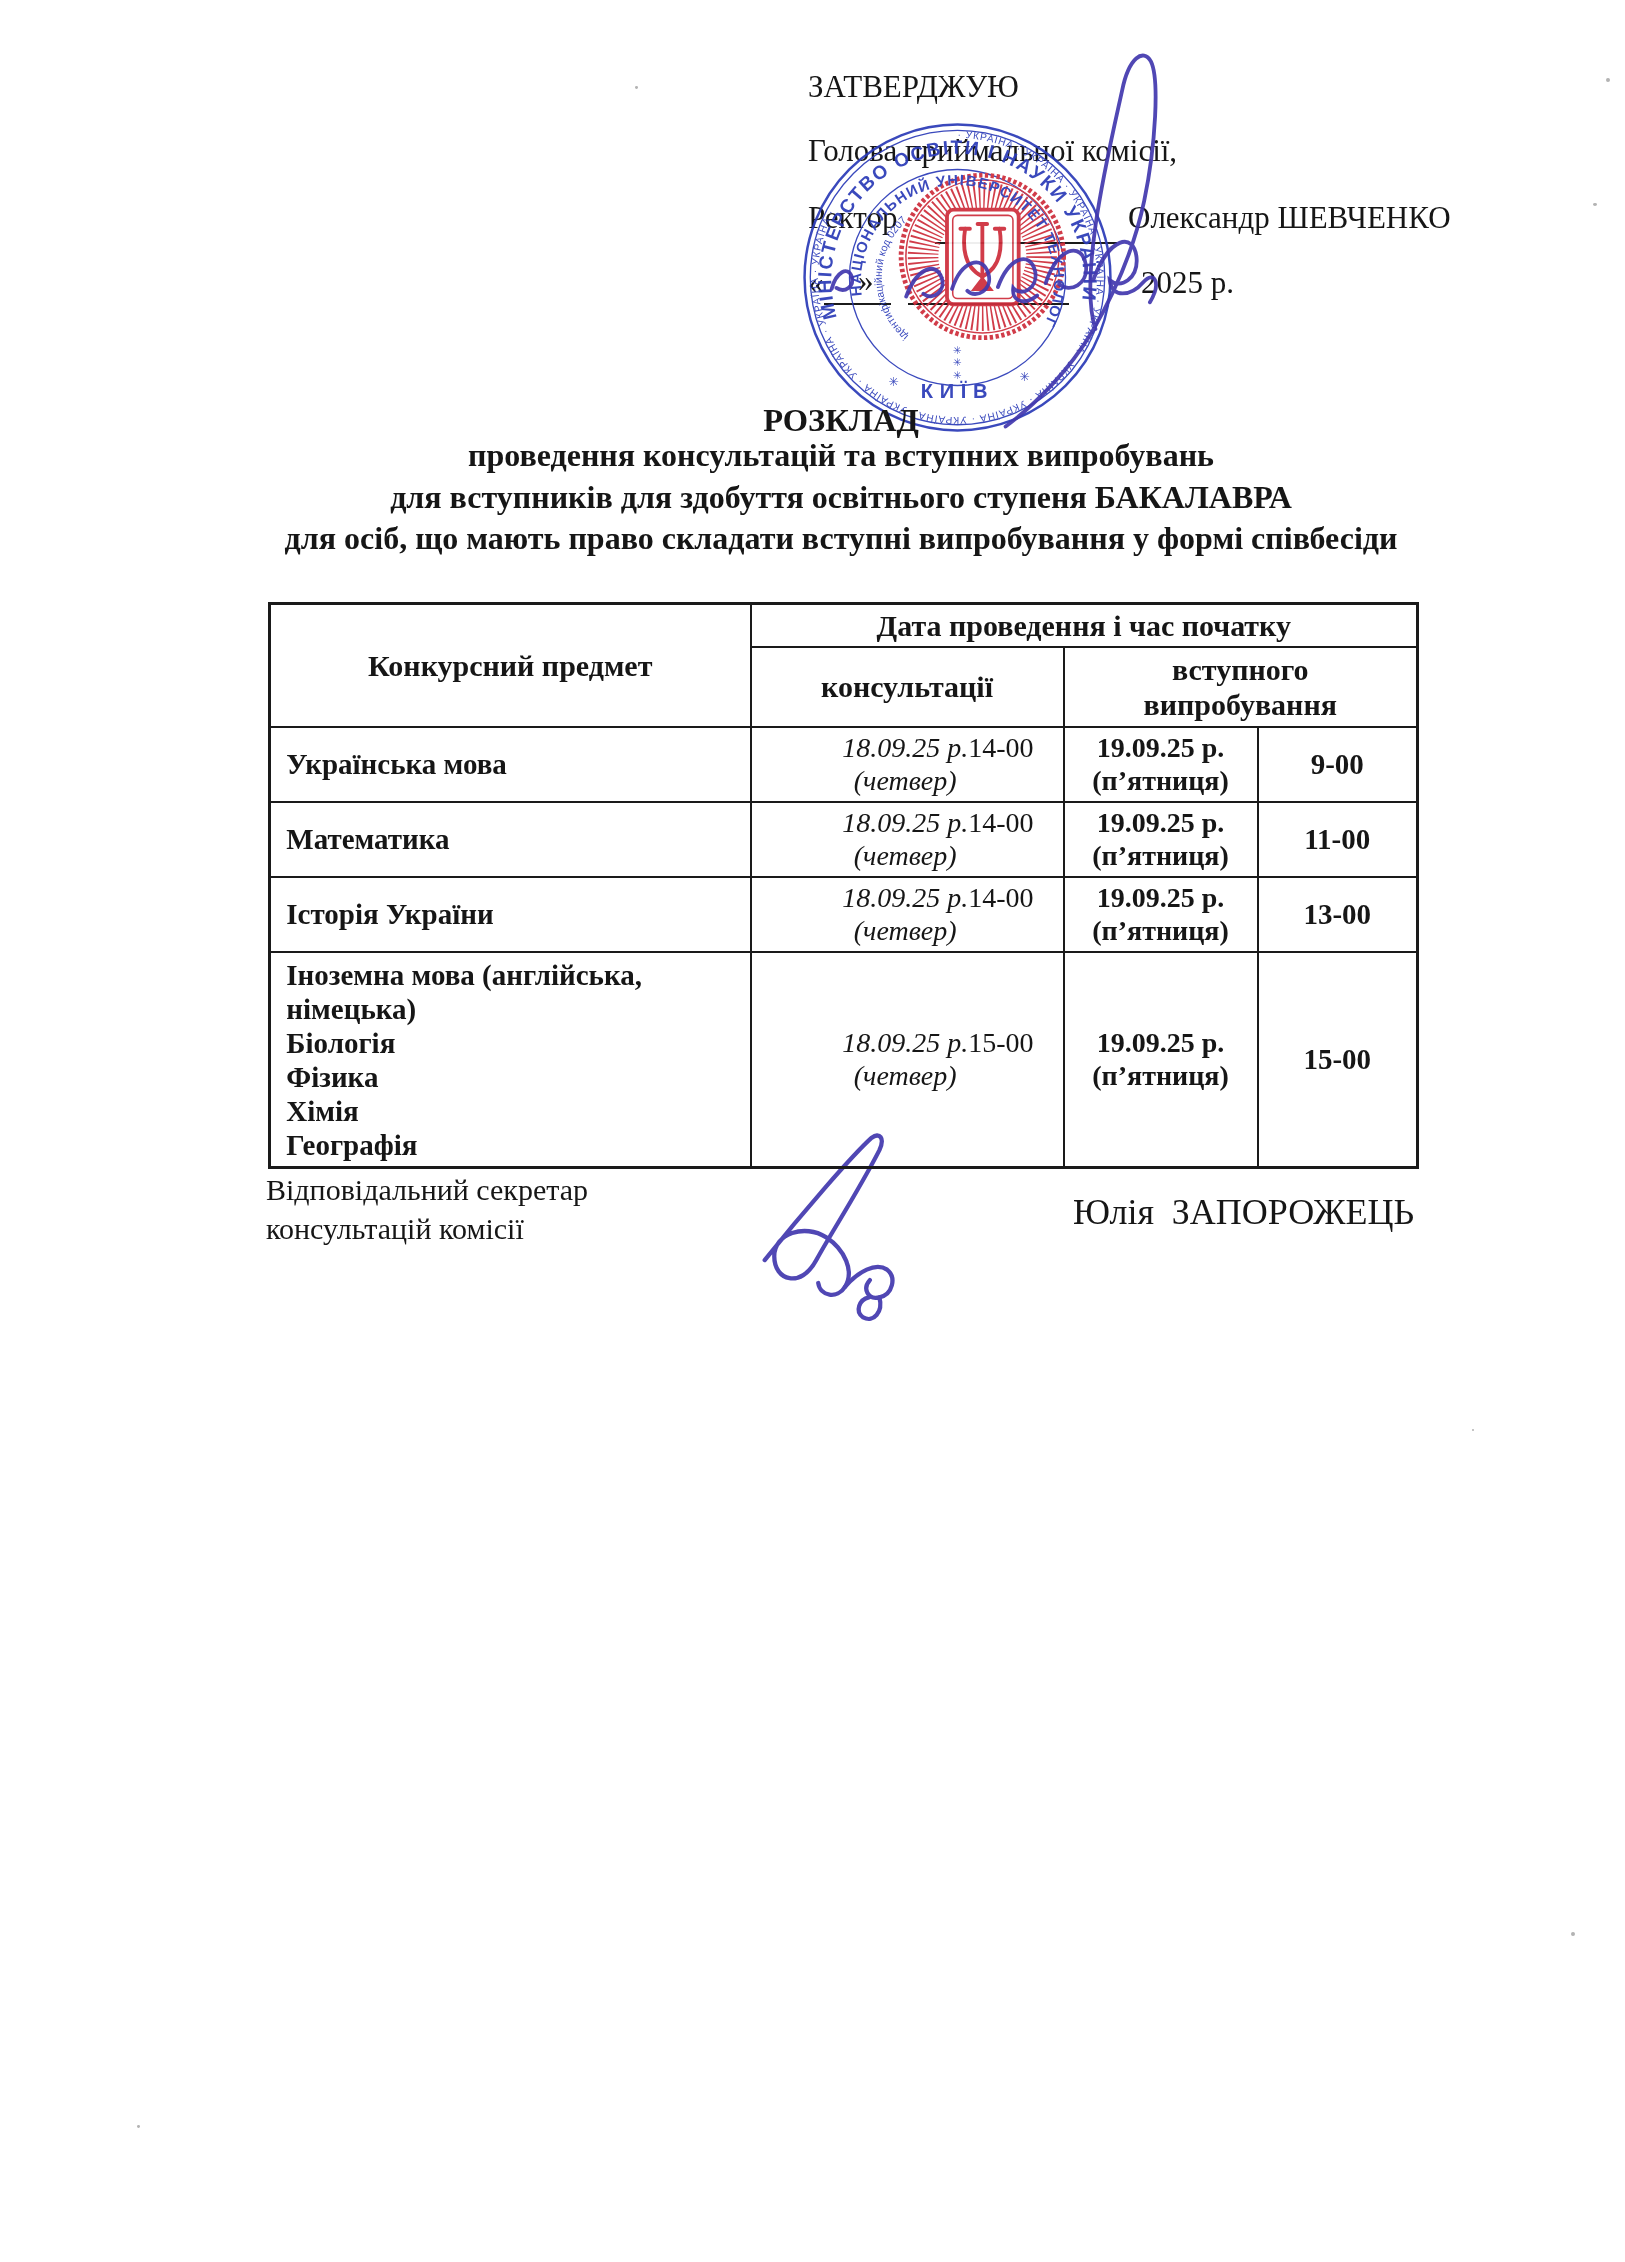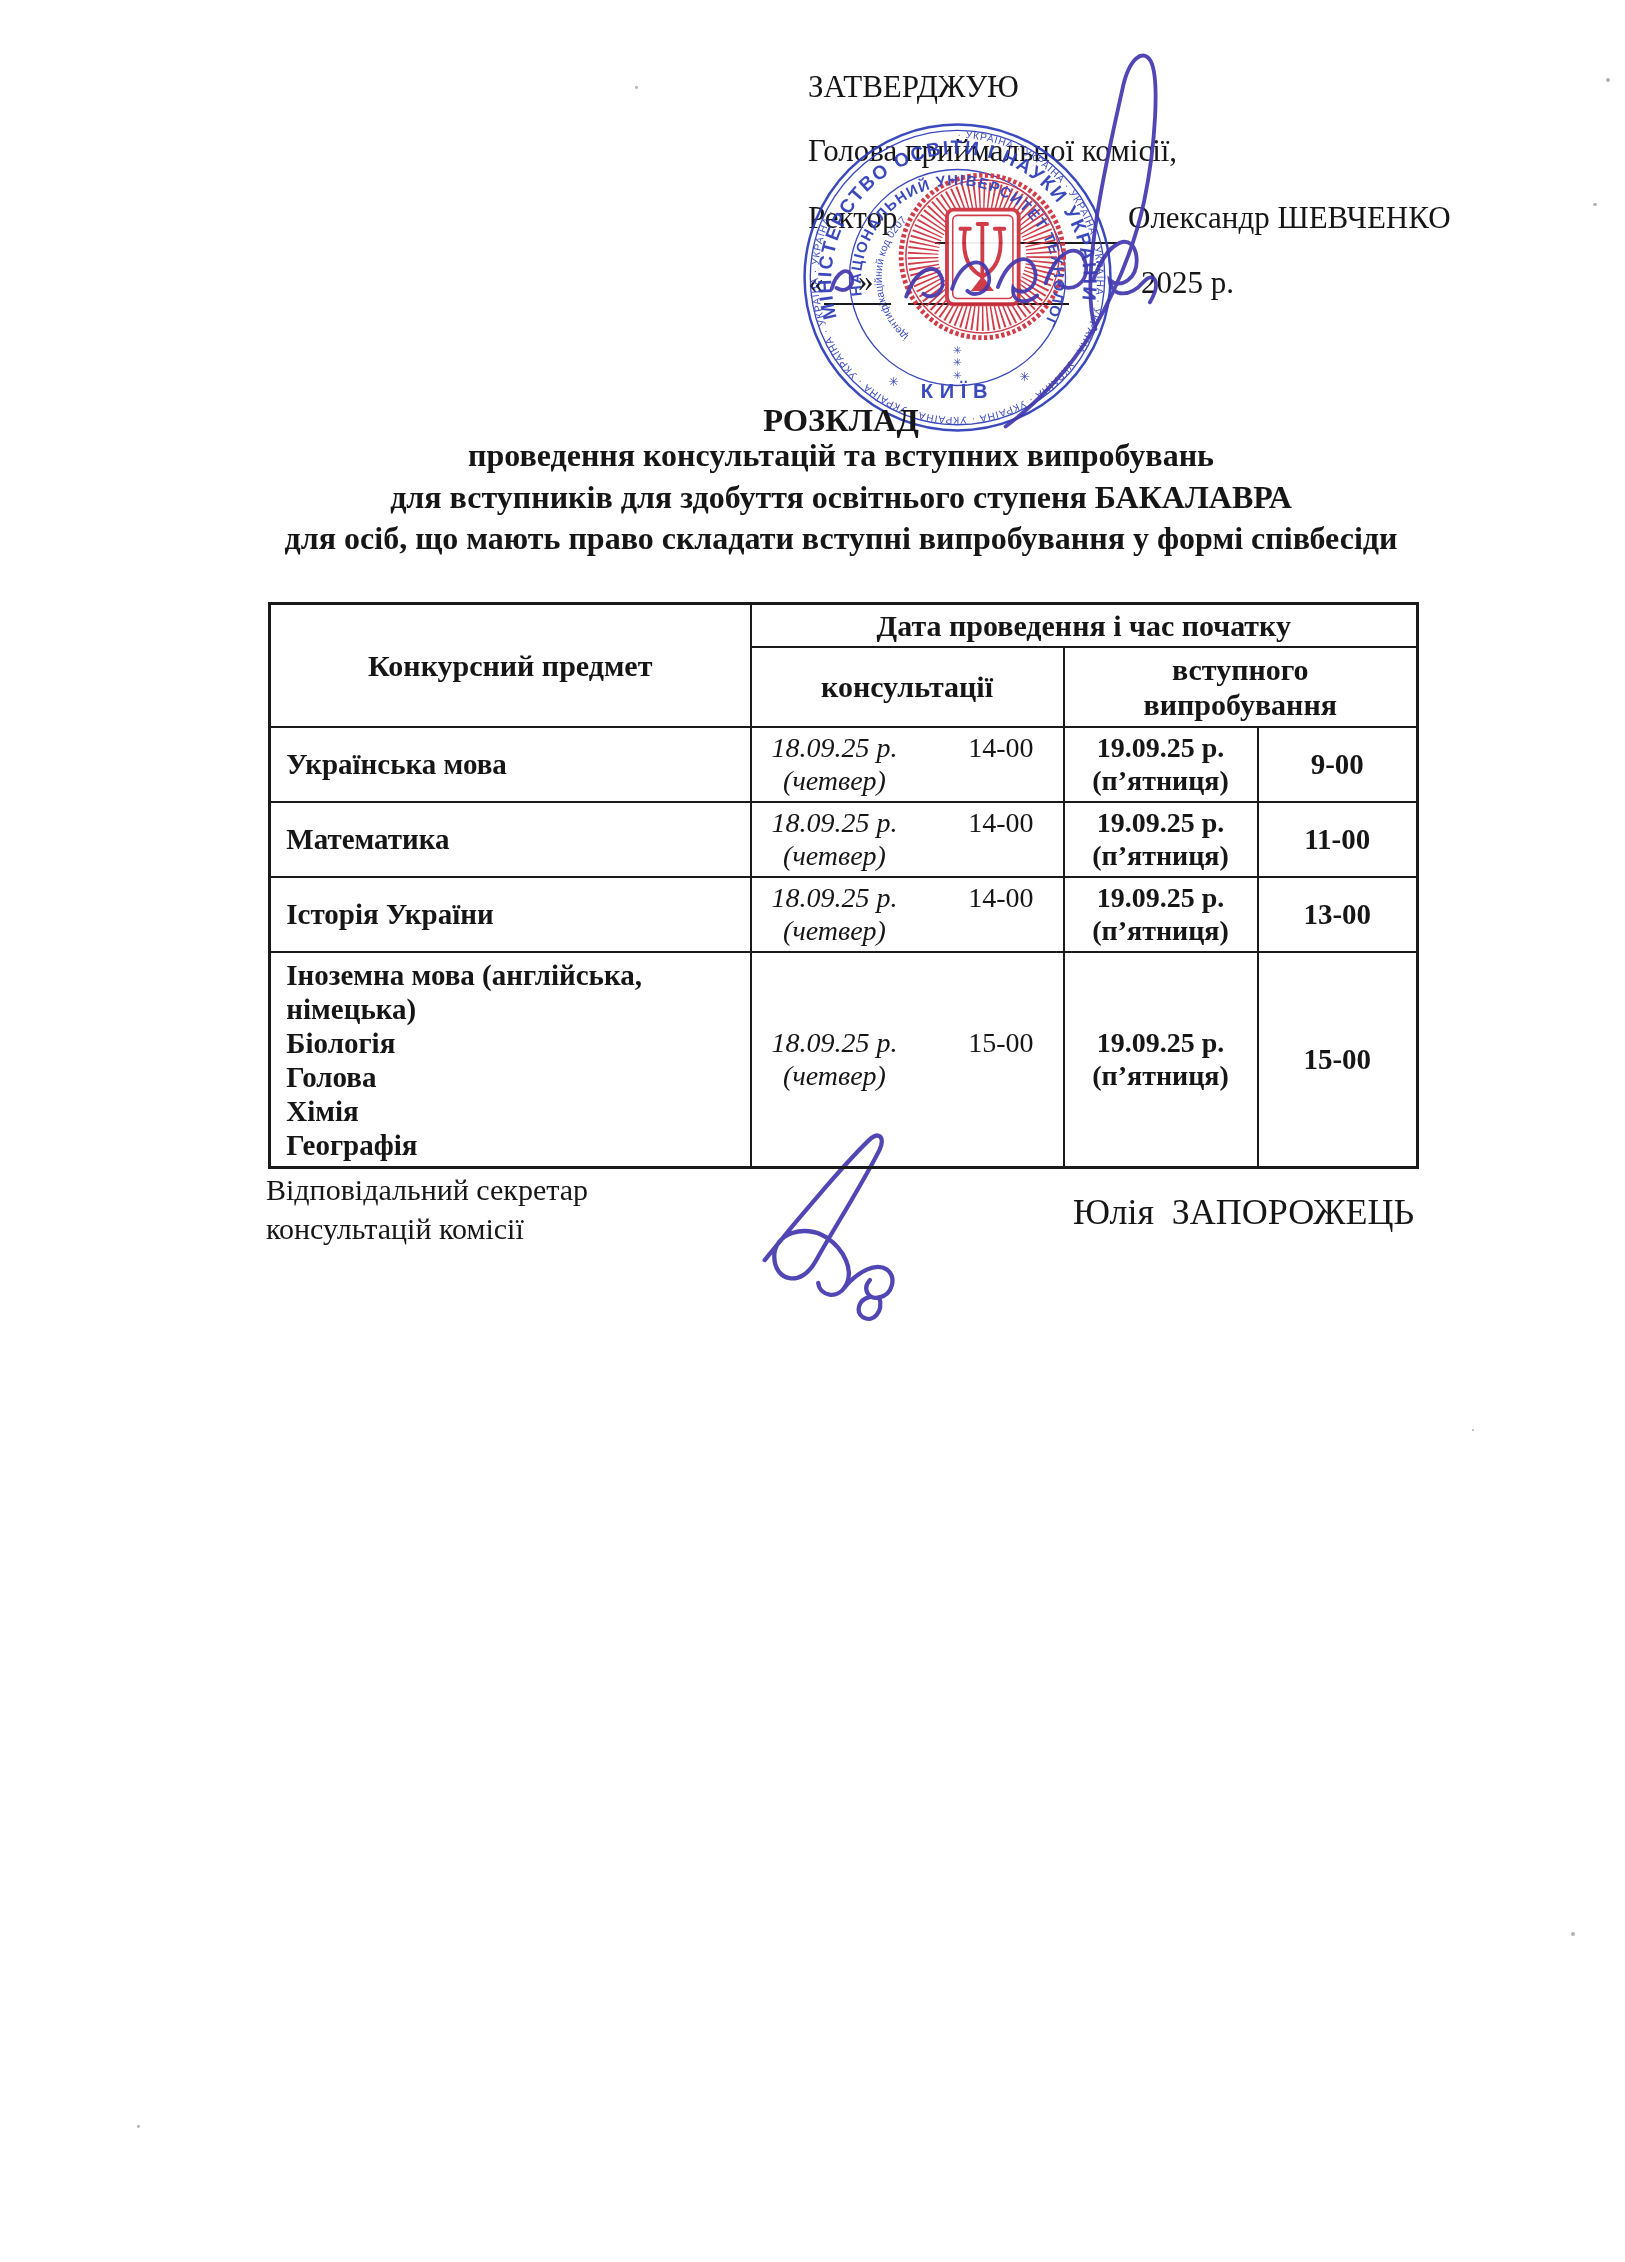--- a/index.html
+++ b/index.html
@@ -18,21 +18,21 @@
 
   
   table.sched{
     position:absolute;left:268px;top:602px;width:1147px;
     border-collapse:collapse;table-layout:fixed;
     border:3.3px solid #1a1a1a;
   }
   table.sched td{border:2.4px solid #1a1a1a;vertical-align:middle;padding:0;}
   .hcell{font-weight:bold;font-size:30px;text-align:center;line-height:35px;}
   .subj-cell{padding:5.7px 7.6px 3.8px 15.3px !important;font-weight:bold;font-size:29px;line-height:35px;}
-  .consult-wrap{display:flex;justify-content:space-between;align-items:flex-start;padding:0 29px 0 20px;}
+  .consult-wrap{display:flex;justify-content:flex-end;align-items:flex-start;padding:0 29px 0 20px;}
   .cdate{font-style:italic;font-size:28px;line-height:33px;text-align:center;}
   .ctime{font-size:28px;line-height:33px;padding-top:0;}
   .exam-cell{text-align:center;font-weight:bold;font-size:28px;line-height:33px;}
   .time-cell{text-align:center;font-weight:bold;font-size:29px;}
 
   
   .foot{font-size:30px;line-height:38px;white-space:nowrap;margin-top:19px;}
   .sig-name{font-size:36px;word-spacing:8.6px;white-space:nowrap;}
 
   
@@ -204,21 +204,21 @@
           <div>19.09.25 р.</div>
           <div>(п’ятниця)</div>
         </td>
         <td class="time-cell">13-00</td>
       </tr>
 
       <tr style="height:172px">
         <td class="subj-cell" style="line-height:34px;">
           <div>Іноземна мова (англійська, німецька)</div>
           <div>Біологія</div>
-          <div>Голова</div>
+          <div>Фізика</div>
           <div>Хімія</div>
           <div>Географія</div>
         </td>
         <td>
           <div class="consult-wrap">
             <div class="cdate">
               <div>18.09.25 р.</div>
               <div>(четвер)</div>
             </div>
             <div class="ctime">15-00</div>

